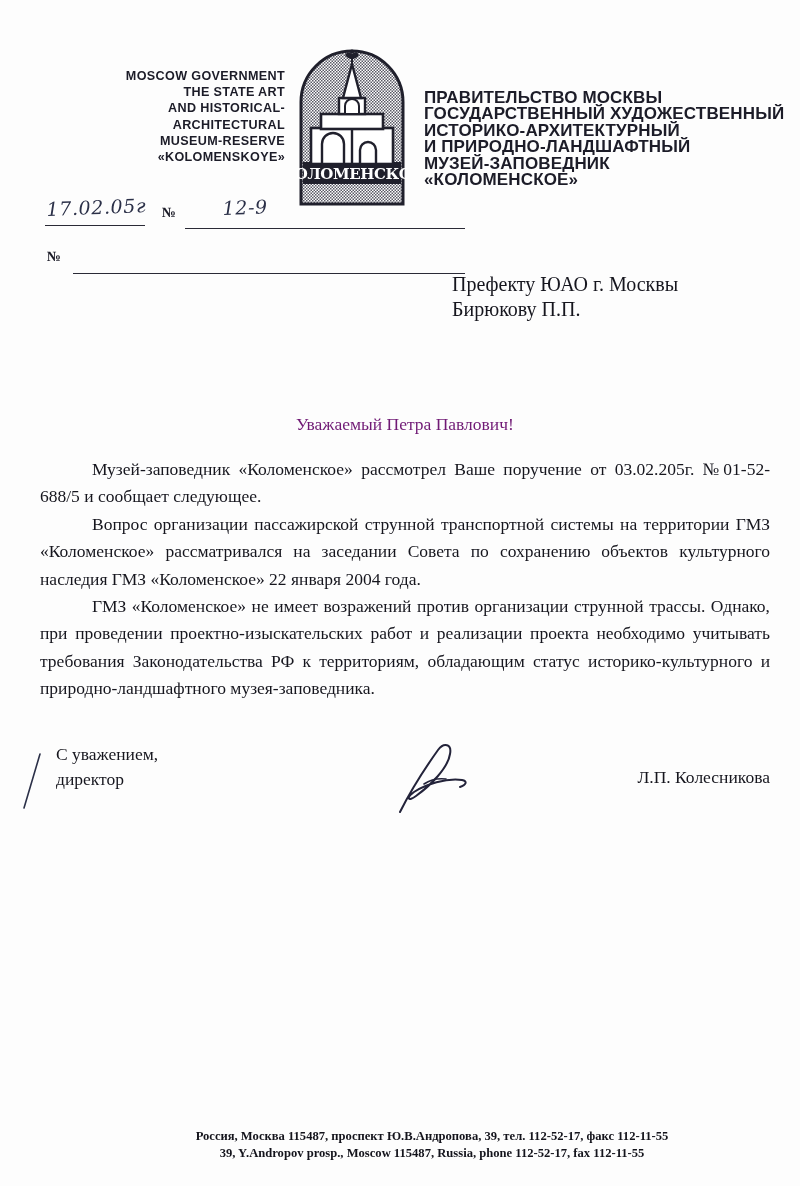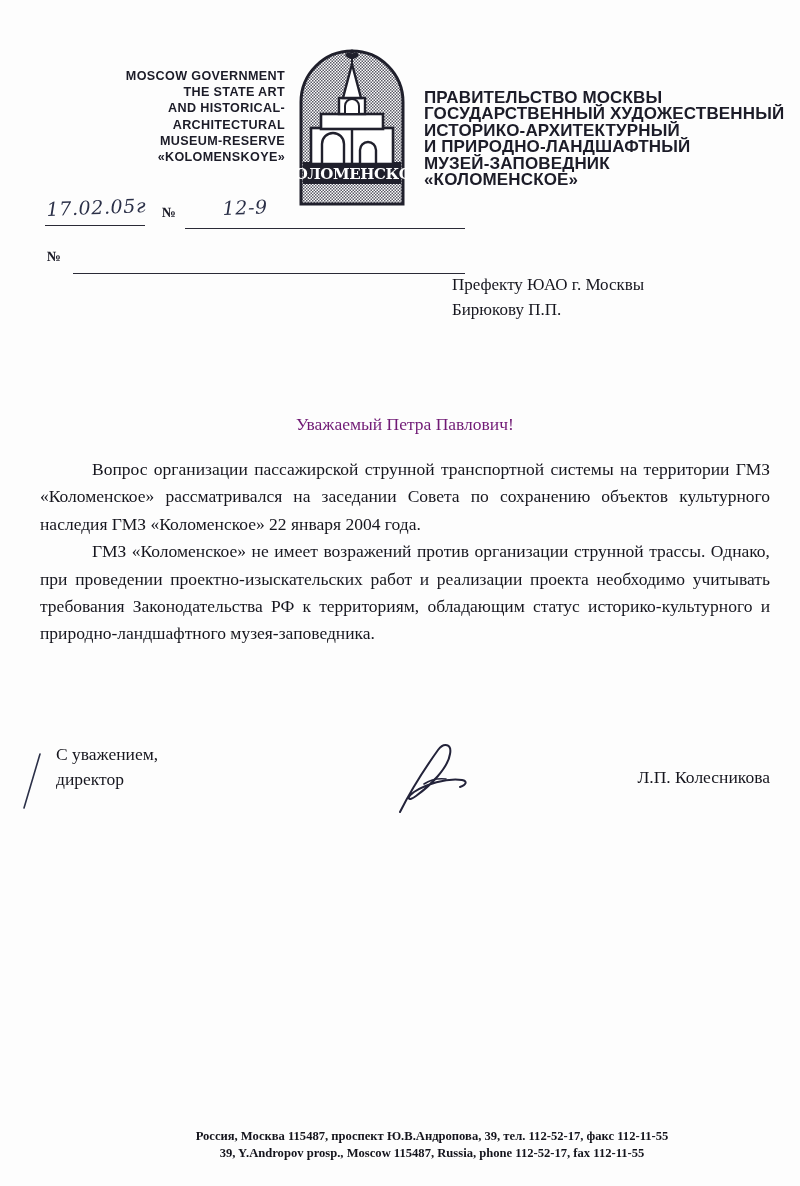--- a/index.html
+++ b/index.html
@@ -117,21 +117,21 @@
   }
   .rule.r1a { left: 0px; top: 27px; width: 100px; }
   .rule.r1b { left: 140px; top: 30px; width: 280px; }
   .rule.r2 { left: 28px; top: 30px; width: 392px; }
 
   
   .addressee {
     position: absolute;
     left: 452px;
     top: 272px;
-    font-size: 17px;
+    font-size: 20px;
     line-height: 25px;
     color: #16161e;
   }
 
   
   .salutation {
     position: absolute;
     left: 40px;
     top: 414px;
     width: 730px;
@@ -287,20 +287,21 @@
   </div>
 
   <div class="addressee">
     <div>Префекту ЮАО г. Москвы</div>
     <div>Бирюкову П.П.</div>
   </div>
 
   <div class="salutation">Уважаемый Петра Павлович!</div>
 
   <div class="body">
+    <p>Музей-заповедник «Коломенское» рассмотрел Ваше поручение от 03.02.205г. №01-52-688/5 и сообщает следующее.</p>
     <p>Вопрос организации пассажирской струнной транспортной системы на территории ГМЗ «Коломенское» рассматривался на заседании Совета по сохранению объектов культурного наследия ГМЗ «Коломенское» 22 января 2004 года.</p>
     <p>ГМЗ «Коломенское» не имеет возражений против организации струнной трассы. Однако, при проведении проектно-изыскательских работ и реализации проекта необходимо учитывать требования Законодательства РФ  к территориям, обладающим статус историко-культурного и природно-ландшафтного музея-заповедника.</p>
   </div>
 
   <div class="sign-block">
     <svg class="margin-stroke" viewBox="0 0 30 60">
       <path d="M22 2 L6 56" stroke="#2b3048" stroke-width="1.6" fill="none" stroke-linecap="round"></path>
     </svg>
 
     <div class="sign-left">

